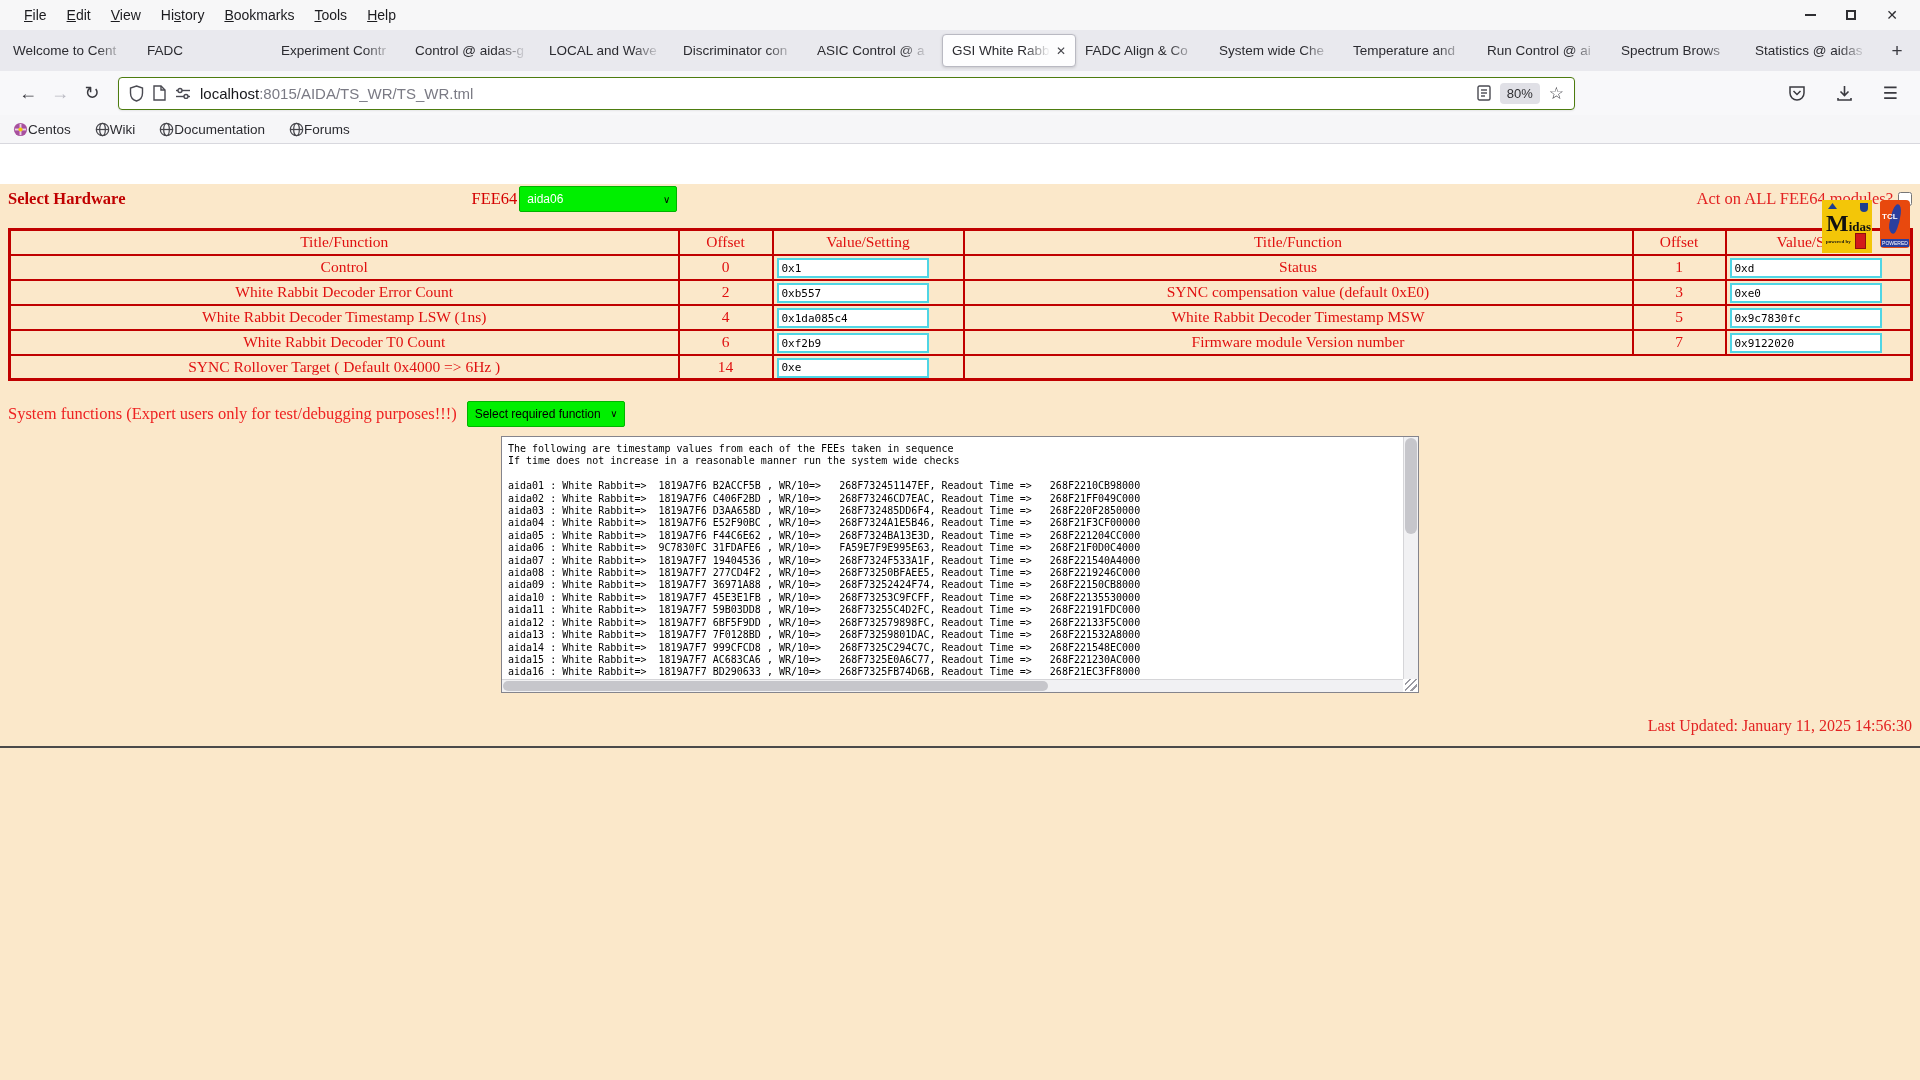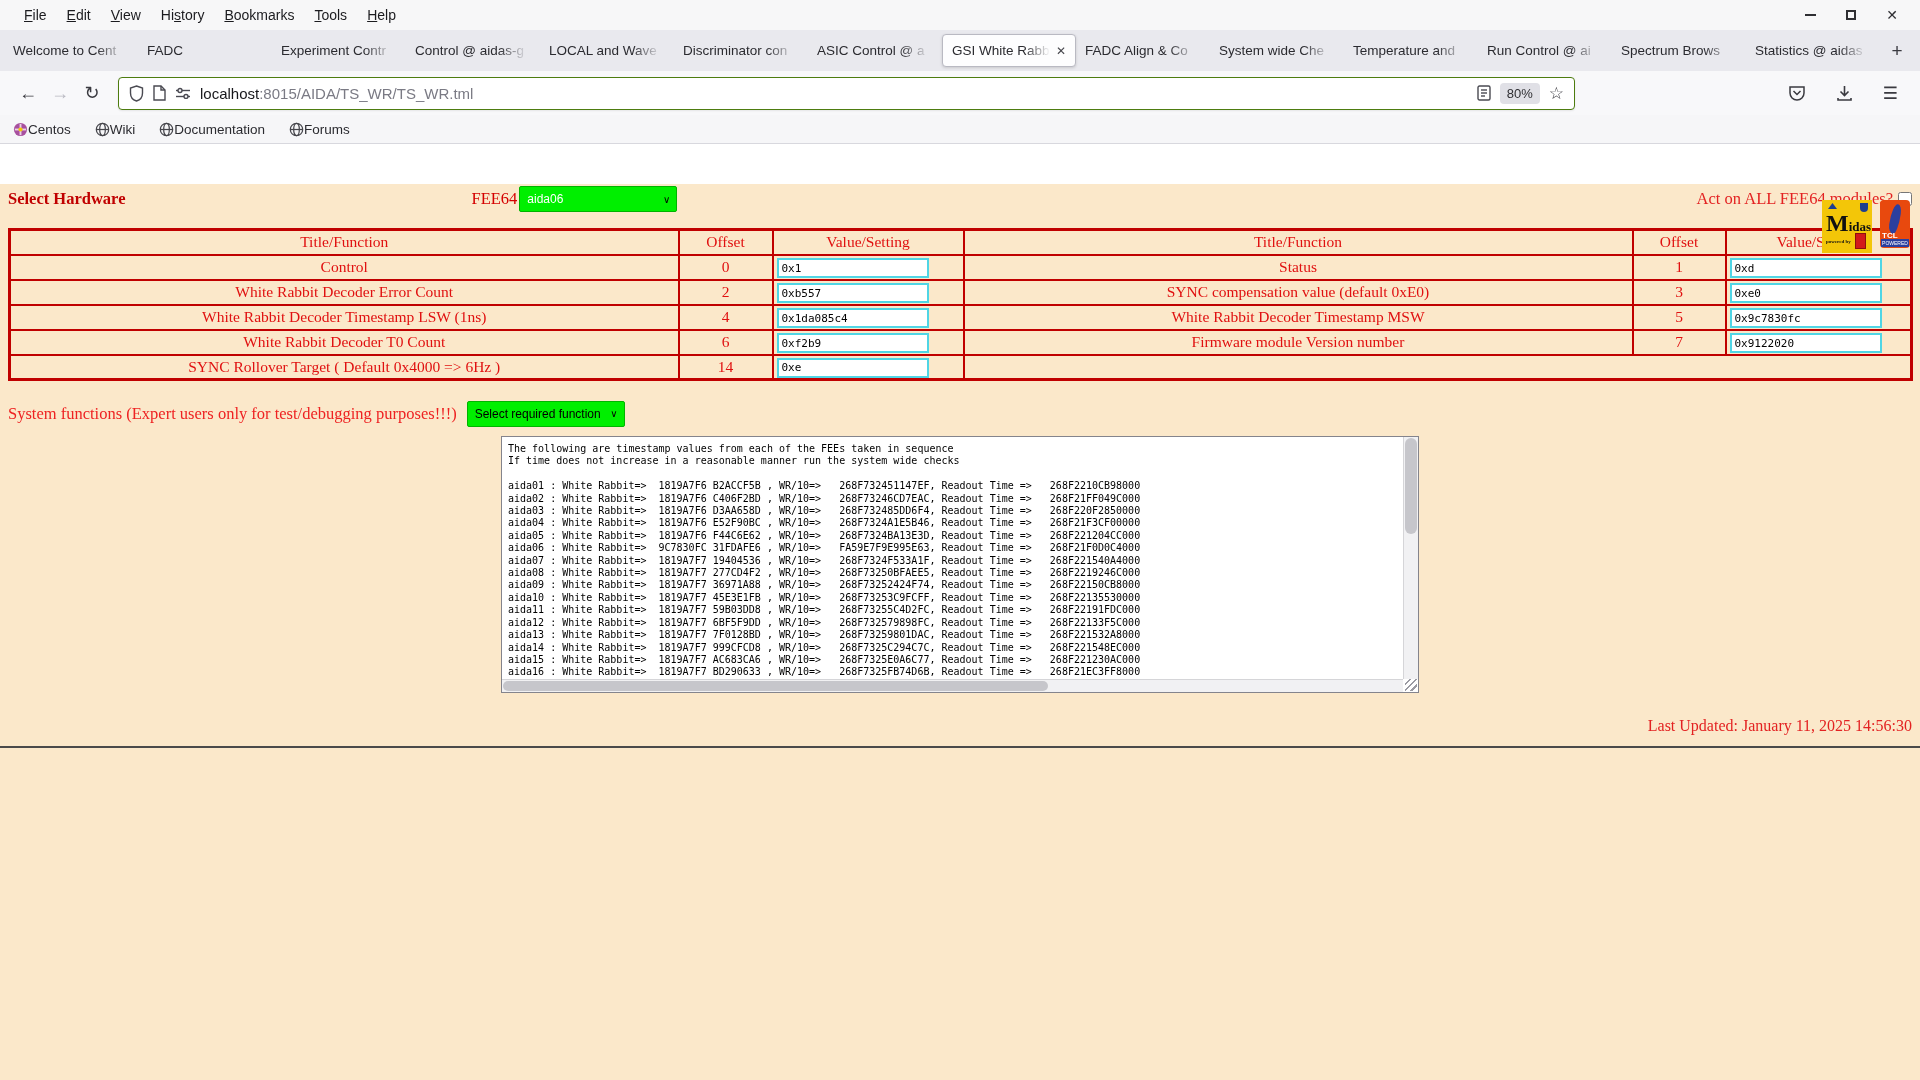--- a/index.html
+++ b/index.html
@@ -61,21 +61,21 @@
   .midas-crown { position:absolute; top:3px; left:6px; width:9px; height:6px; background:#1d3f8f;
                  clip-path:polygon(0 100%,50% 0,100% 100%); }
   .midas-shield { position:absolute; top:3px; right:4px; width:8px; height:9px; background:#1d3f8f;
                   border-radius:0 0 4px 4px; }
   .midas-powered { position:absolute; bottom:9px; left:4px; font-size:5px; font-weight:bold; color:#111; }
   .midas-stamp { position:absolute; bottom:4px; right:6px; width:11px; height:16px; background:#d21a1a;
                  border:1px solid #8d0f0f; }
   .tcl-logo { width:30px; height:48px; background:#e8490e; border-radius:4px; position:relative; overflow:hidden; }
   .tcl-feather { position:absolute; top:4px; left:10px; width:10px; height:30px; background:#2b3f9e;
                  border-radius:60% 40% 50% 50%/70% 30% 70% 30%; transform:rotate(8deg); }
-  .tcl-text { position:absolute; bottom:8px; left:2px; font-size:8px; font-weight:bold; color:#fff;
+  .tcl-text { position:absolute; bottom:27px; left:2px; font-size:8px; font-weight:bold; color:#fff;
               font-family:"Liberation Sans", sans-serif; }
   .tcl-powered { position:absolute; bottom:1px; left:1px; right:1px; background:#2b3f9e; color:#fff;
                  font-size:5px; text-align:center; font-family:"Liberation Sans", sans-serif; padding:1px 0; }
 
   .hw-row { display:flex; align-items:center; margin-top:40px; padding:0 8px; height:30px; }
   .hw-label { font-size:16.5px; font-weight:bold; color:#c00000; }
   .fee-label { margin-left:346px; font-size:16.5px; color:#d40000; }
   .gselect { width:158px; height:26px; background:#00ef00; border:1px solid #00b400; border-radius:2px;
              display:inline-flex; align-items:center; padding:0 20px 0 7px; position:relative;
              font-family:"Liberation Sans", sans-serif; font-size:12px; margin-left:2px; }

